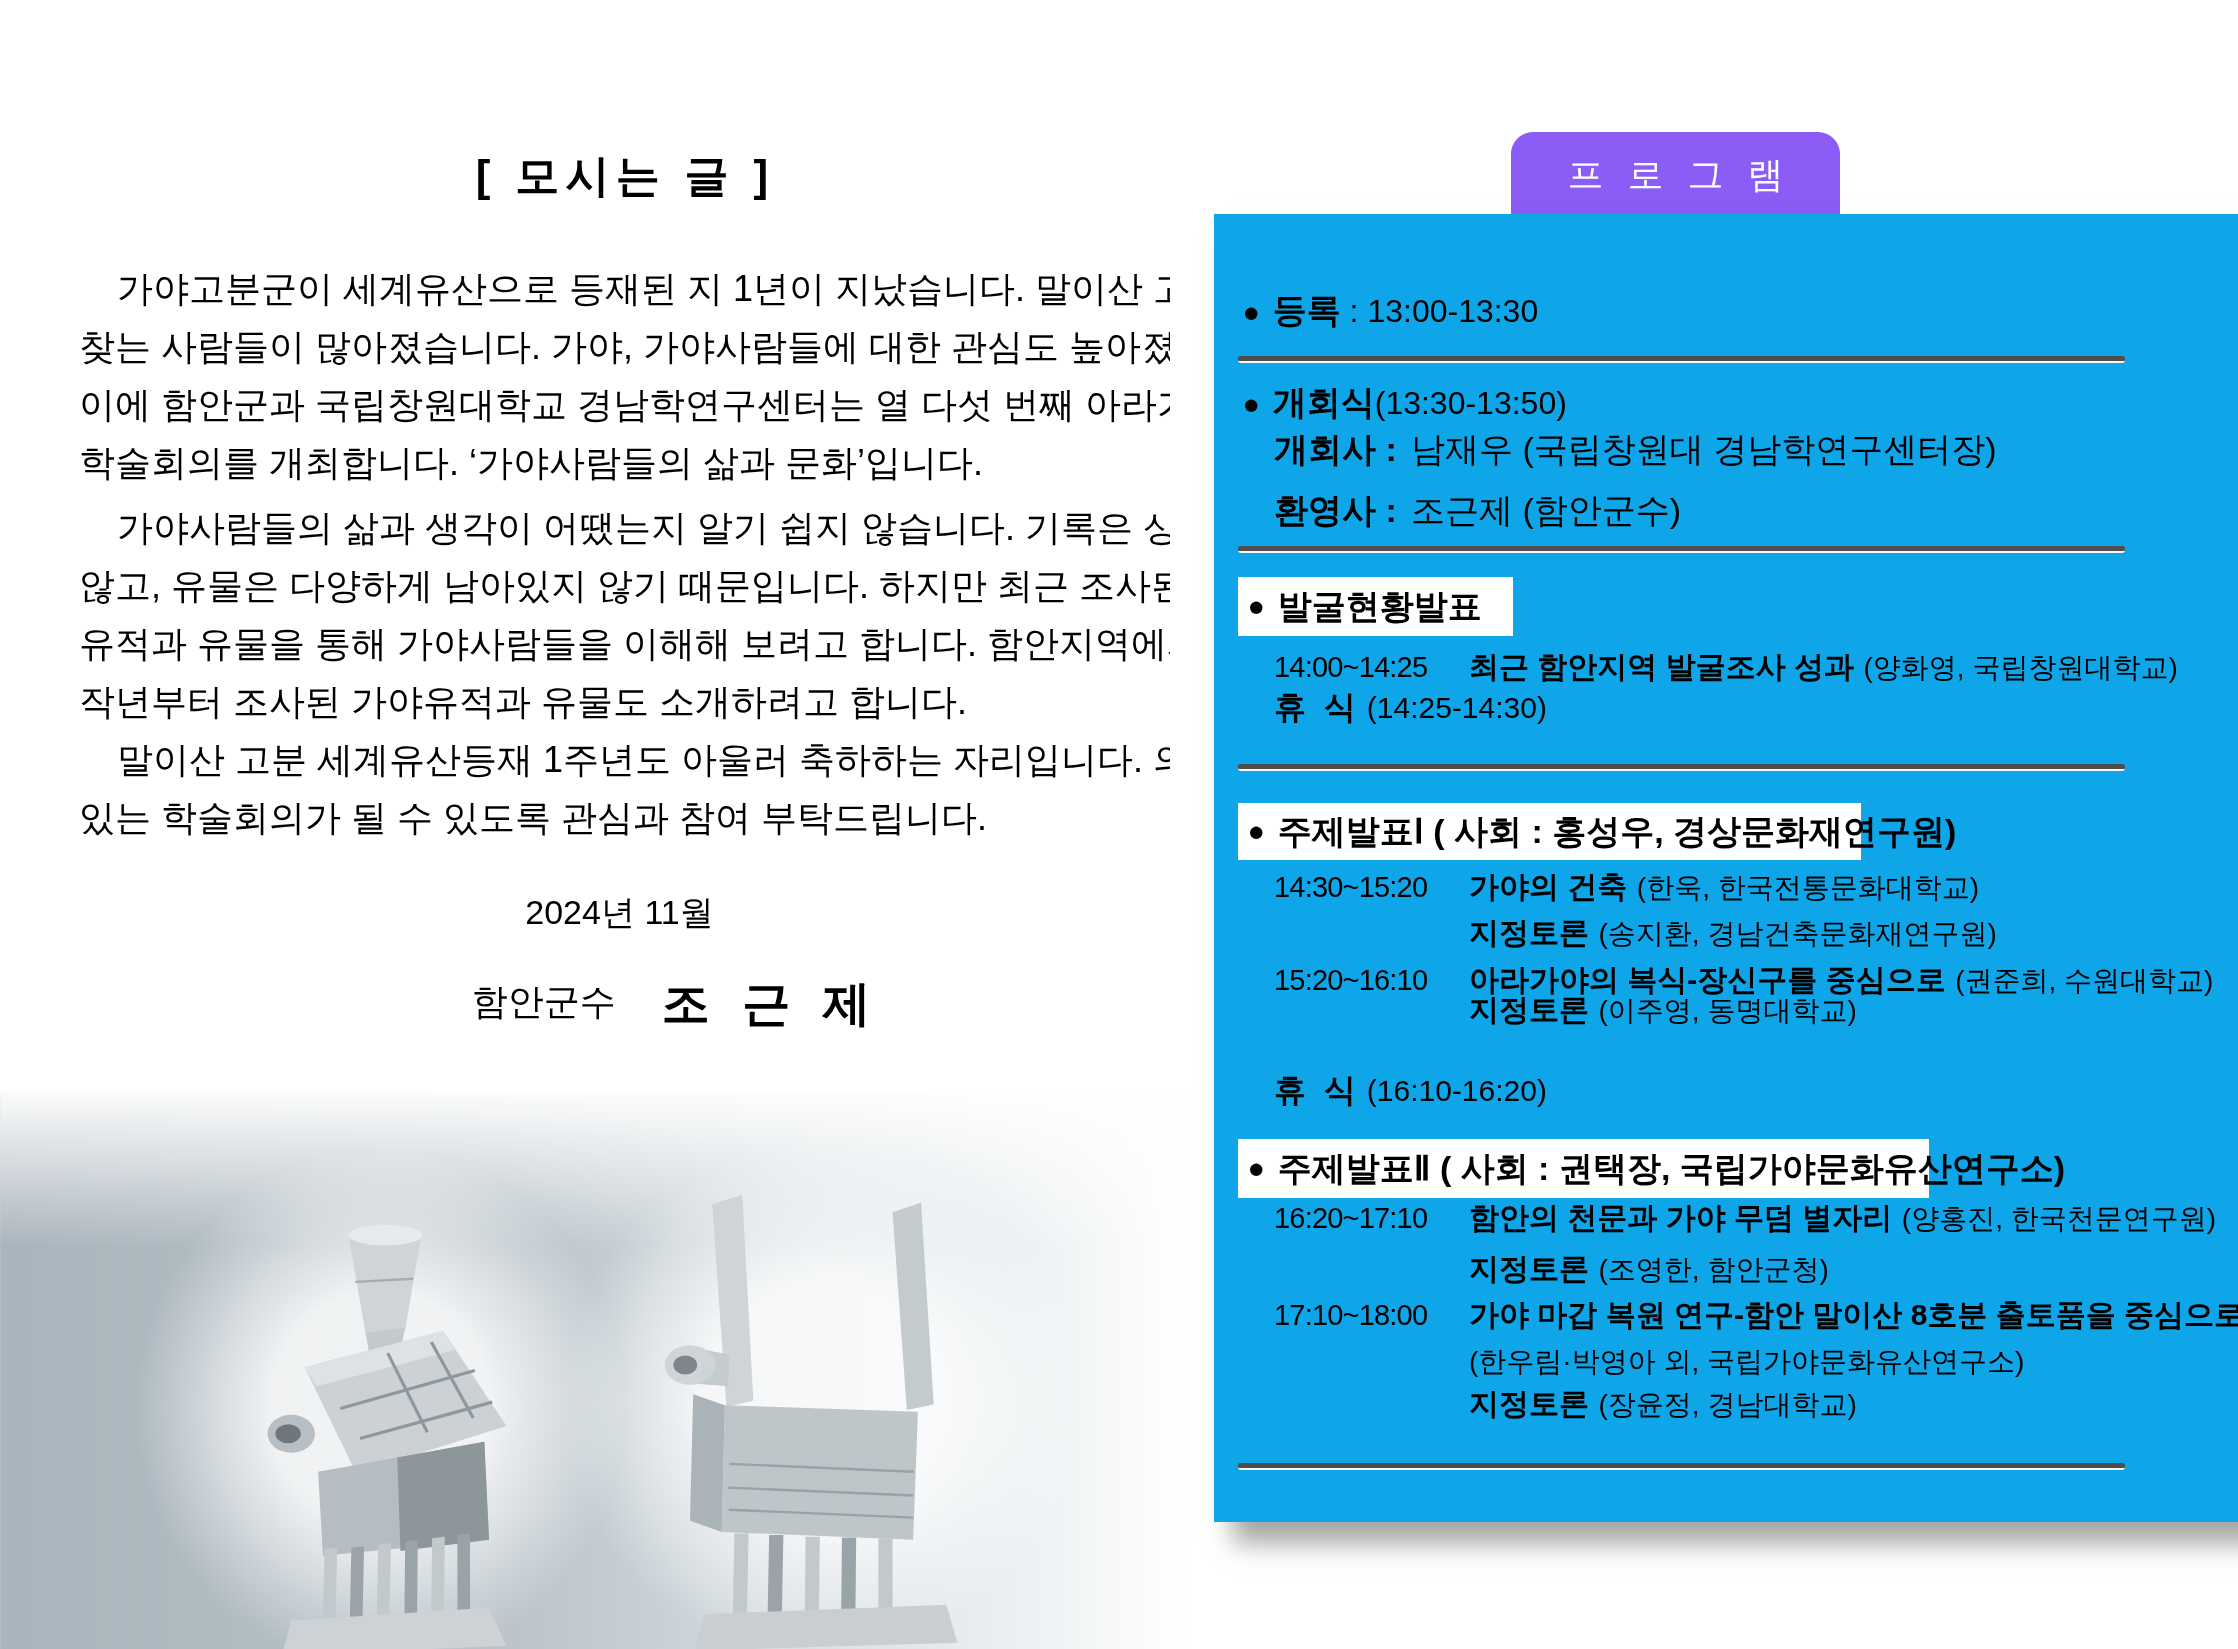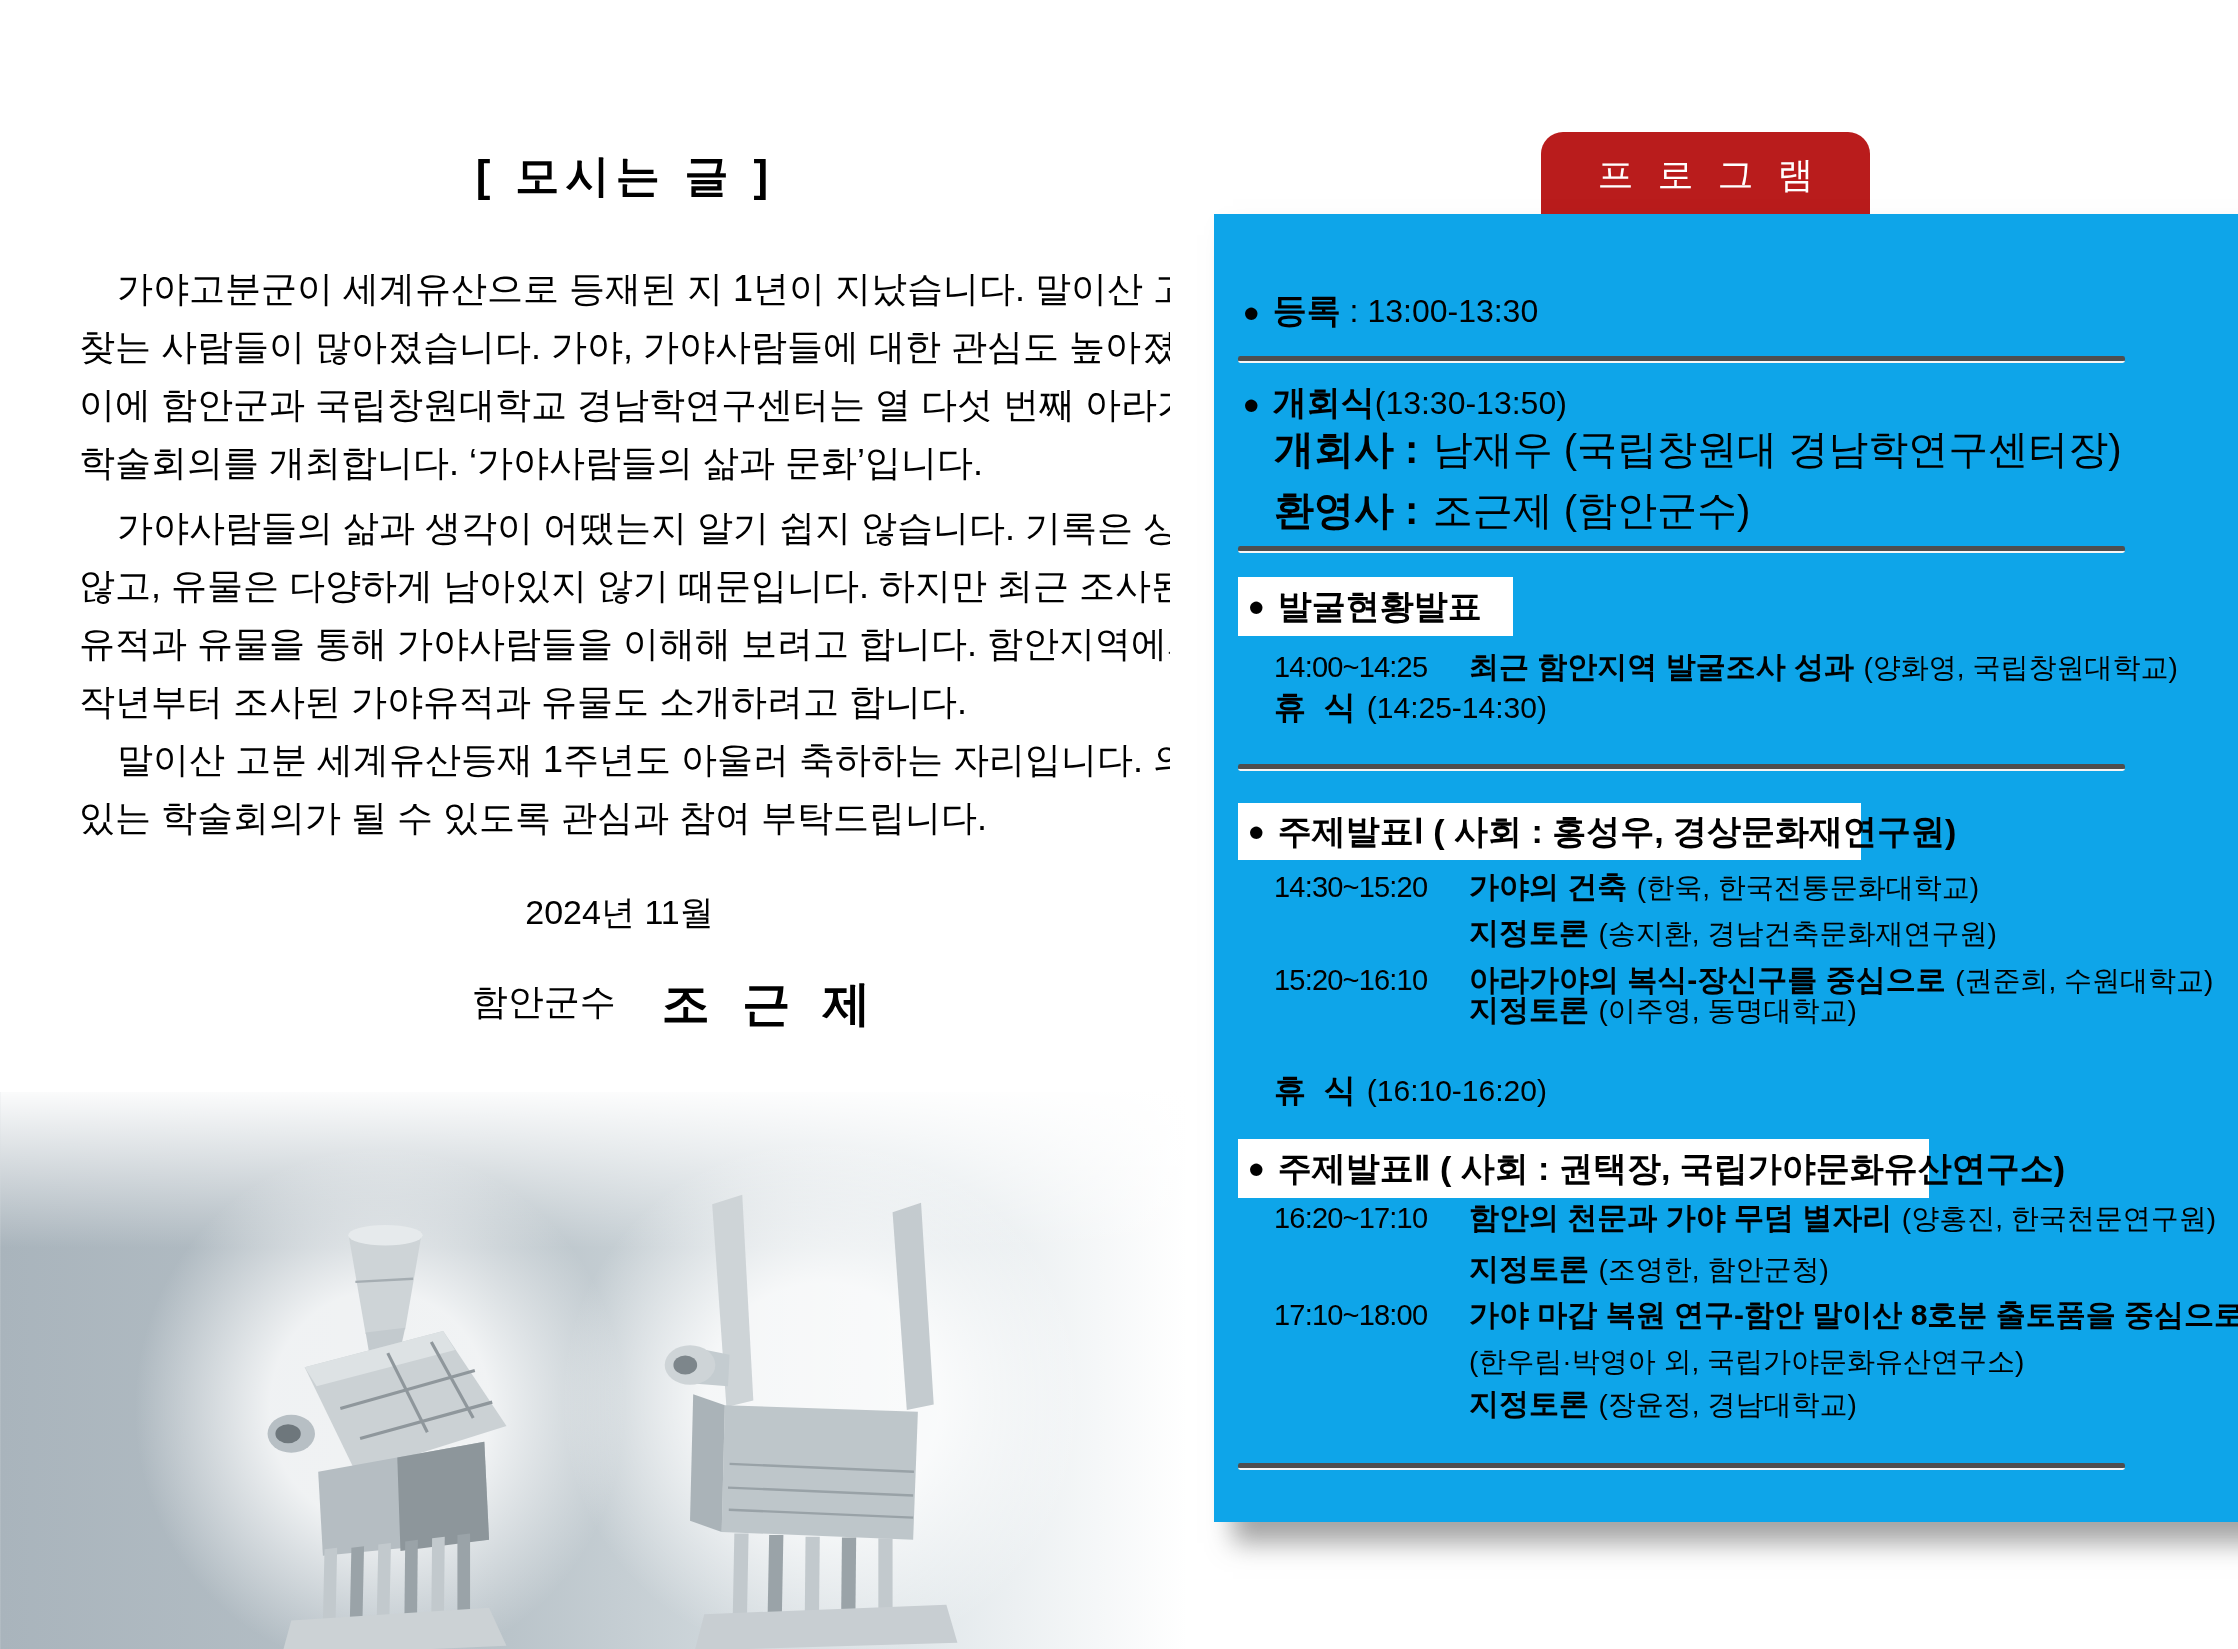--- a/index.html
+++ b/index.html
@@ -18,32 +18,32 @@
   .letter-date{position:absolute;left:89px;top:890px;width:1061px;text-align:center;font-size:34px;}
   .sig{position:absolute;left:79px;width:801px;text-align:right;white-space:pre;}
   .sig1{top:972px}.sig2{top:1042px}
   .sig .role{font-size:36px;font-weight:400;vertical-align:6.3px;}
   .sig .name{font-size:48px;font-weight:700;letter-spacing:9.5px;margin-left:46px;}
 
   
   .photo{position:absolute;left:0;top:1092px;width:1187px;height:557px;}
 
   
-  .tab{position:absolute;left:1511px;top:132px;width:329px;height:87px;background:#b91c1c;
+  .tab{position:absolute;left:1511px;top:132px;width:329px;height:87px;background:#8b5cf6;
        border-radius:22px 22px 0 0;color:#fff;display:flex;align-items:center;justify-content:center;
-       font-size:36px;letter-spacing:24px;margin-left:30px;}
+       font-size:36px;letter-spacing:24px;}
   .tab span{padding-left:24px;}
   .panel{position:absolute;left:1214px;top:214px;width:1050px;height:1308px;background:#0ea5e9;
          box-shadow:19px 20.6px 24px rgba(90,90,90,.55);}
   .prow{position:absolute;white-space:pre;line-height:41px;height:41px;}
   .hdr{left:28.5px;font-size:34px;}
   .b{font-weight:700;}
   .reg-time{font-size:32px;font-weight:400;}
   .bullet{font-size:29px;margin-right:12.7px;}
-  .sub{left:60px;font-size:40px;}
+  .sub{left:60px;font-size:34px;}
   .sub .val{margin-left:14.2px;font-weight:400;}
   .ent{left:60px;font-size:30px;}
   .time{display:inline-block;width:195px;font-size:29px;letter-spacing:-0.8px;font-weight:400;}
   .et{font-weight:700;}
   .pres{font-size:28px;margin-left:9.5px;font-weight:400;}
   .disc{left:255px;font-size:30px;}
   .brk{left:60px;font-size:32px;}
   .btime{font-size:30px;margin-left:11px;font-weight:400;}
   .pdiv{position:absolute;left:24px;width:887px;height:4.7px;background:#4e4e4e;
         border-bottom:2.4px solid #f6f6f6;border-radius:2.4px;}

